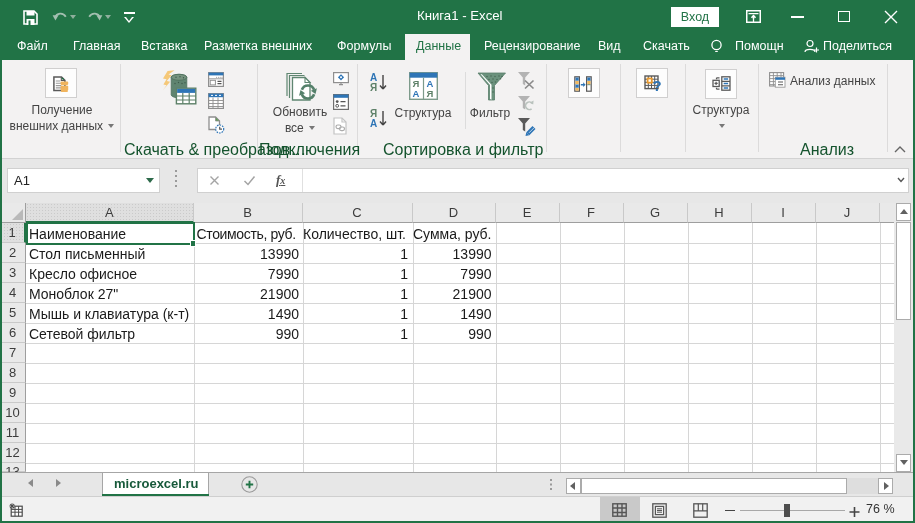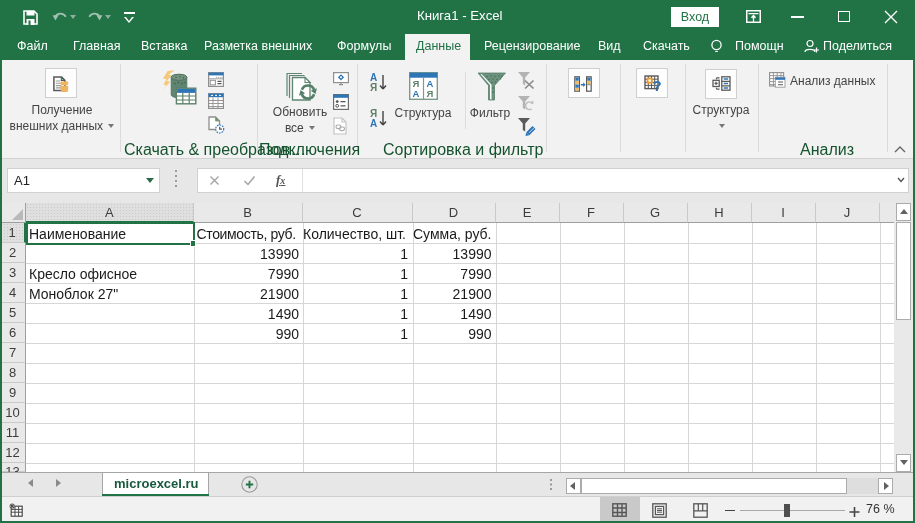--- a/index.html
+++ b/index.html
@@ -384,34 +384,37 @@
   <div class="hline" style="left:26px;top:383.2px;width:867.5px"></div>
   <div class="hline" style="left:26px;top:403.25px;width:867.5px"></div>
   <div class="hline" style="left:26px;top:423.3px;width:867.5px"></div>
   <div class="hline" style="left:26px;top:443.35px;width:867.5px"></div>
   <div class="hline" style="left:26px;top:463.4px;width:867.5px"></div>
 
   <div class="ctext" style="left:196.5px;top:222.8px;letter-spacing:-0.35px;">Стоимость, руб.</div>
   <div class="ctext" style="left:29px;top:222.8px;">Наименование</div>
   <div class="ctext" style="left:303px;top:222.8px;">Количество, шт.</div>
   <div class="ctext" style="left:413px;top:222.8px;">Сумма, руб.</div>
+  <div class="ctext" style="left:29px;top:242.85px;">Стол письменный</div>
   <div class="ctext" style="left:193.5px;top:242.85px;width:105.5px;text-align:right;">13990</div>
   <div class="ctext" style="left:302.5px;top:242.85px;width:105.5px;text-align:right;">1</div>
   <div class="ctext" style="left:412.5px;top:242.85px;width:79px;text-align:right;">13990</div>
   <div class="ctext" style="left:29px;top:262.9px;">Кресло офисное</div>
   <div class="ctext" style="left:193.5px;top:262.9px;width:105.5px;text-align:right;">7990</div>
   <div class="ctext" style="left:302.5px;top:262.9px;width:105.5px;text-align:right;">1</div>
   <div class="ctext" style="left:412.5px;top:262.9px;width:79px;text-align:right;">7990</div>
   <div class="ctext" style="left:29px;top:282.95px;">Моноблок 27"</div>
   <div class="ctext" style="left:193.5px;top:282.95px;width:105.5px;text-align:right;">21900</div>
   <div class="ctext" style="left:302.5px;top:282.95px;width:105.5px;text-align:right;">1</div>
   <div class="ctext" style="left:412.5px;top:282.95px;width:79px;text-align:right;">21900</div>
+  <div class="ctext" style="left:29px;top:303.0px;">Мышь и клавиатура (к-т)</div>
   <div class="ctext" style="left:193.5px;top:303.0px;width:105.5px;text-align:right;">1490</div>
   <div class="ctext" style="left:302.5px;top:303.0px;width:105.5px;text-align:right;">1</div>
   <div class="ctext" style="left:412.5px;top:303.0px;width:79px;text-align:right;">1490</div>
+  <div class="ctext" style="left:29px;top:323.05px;">Сетевой фильтр</div>
   <div class="ctext" style="left:193.5px;top:323.05px;width:105.5px;text-align:right;">990</div>
   <div class="ctext" style="left:302.5px;top:323.05px;width:105.5px;text-align:right;">1</div>
   <div class="ctext" style="left:412.5px;top:323.05px;width:79px;text-align:right;">990</div>
 
   <div class="abs" style="left:25.5px;top:221.6px;width:169.6px;height:23.2px;border:2.2px solid #217346;box-sizing:border-box;"></div>
   <div class="abs" style="left:189.6px;top:239.7px;width:4.9px;height:4.9px;background:#217346;border:1.2px solid #fff;box-sizing:content-box;"></div>
 
   <div class="abs" style="left:893.5px;top:203px;width:19.5px;height:269px;background:#e9e9e9;"></div>
   <div class="abs" style="left:896px;top:203px;width:15px;height:18px;background:#fff;border:1px solid #ababab;box-sizing:border-box;"></div>
   <div class="abs" style="left:900px;top:209px;width:0;height:0;border-left:4px solid transparent;border-right:4px solid transparent;border-bottom:5px solid #616161;"></div>

